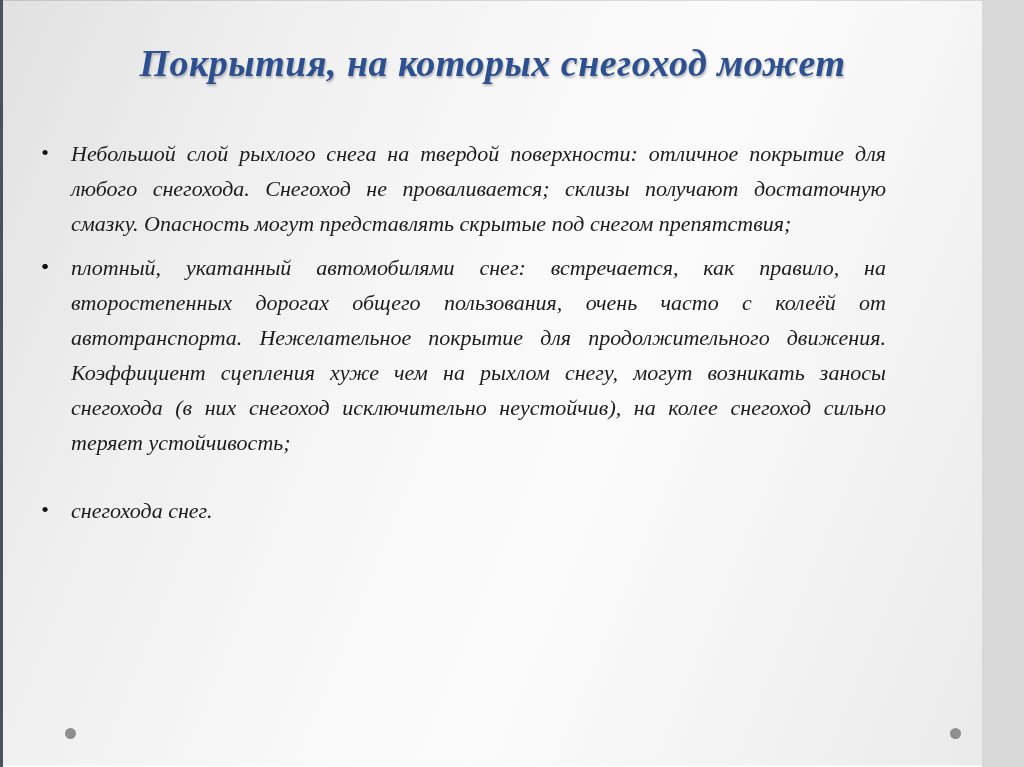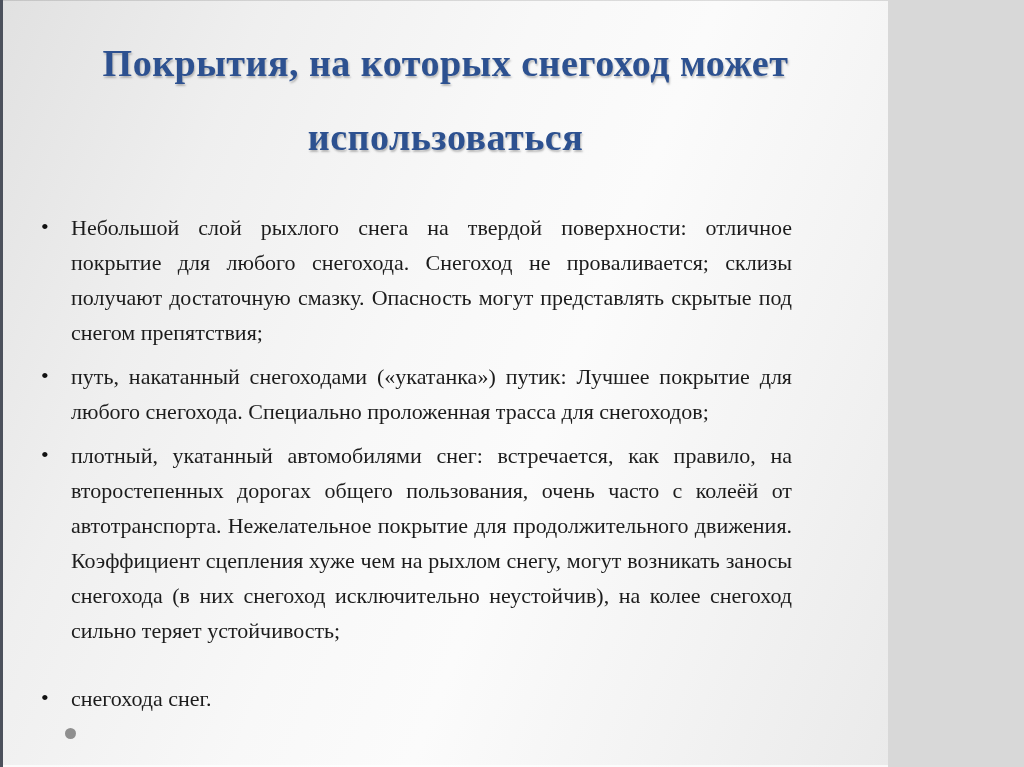--- a/index.html
+++ b/index.html
@@ -3,34 +3,35 @@
 <meta charset="utf-8">
 <style>
   html, body {
     margin: 0;
     padding: 0;
     background: #d8d8d8;
     font-family: "Liberation Serif", "DejaVu Serif", serif;
   }
   .slide {
     position: relative;
-    width: 888px;
+    width: 982px;
     height: 767px;
     overflow: hidden;
     background:
       linear-gradient(112deg,
         #e1e1e1 0%,
         #efefef 22%,
         #f8f8f8 45%,
         #fbfbfb 60%,
         #f3f3f3 80%,
         #eaeaea 100%);
     border-left: 3px solid #4c515c;
     box-sizing: border-box;
     box-shadow: inset 0 1px 0 rgba(0,0,0,0.12), inset 0 -2px 0 rgba(255,255,255,0.7);
+    font-style: italic;
   }
   .title {
     margin-top: 26px;
     text-align: center;
     color: #2d5190;
     font-size: 38px;
     font-weight: 700;
     line-height: 74px;
     letter-spacing: 0.5px;
     text-shadow: 1px 2px 2px rgba(110,110,110,0.45);
@@ -72,31 +73,29 @@
   .deco-dot.left  { left: 62px; }
   .deco-dot.right { left: 947px; }
 </style>
 </head>
 <body>
 
 <div class="slide">
 
   <h1 class="title" style="margin-bottom:0;">
     <span class="line">Покрытия, на которых снегоход может</span>
-    <span class="line">использоваться</span>
   </h1>
 
   <ul class="bullets">
     <li>
       <span class="dot">•</span>
       <span>Небольшой слой рыхлого снега на твердой поверхности: отличное покрытие для любого снегохода. Снегоход не проваливается; склизы получают достаточную смазку. Опасность могут представлять скрытые под снегом препятствия;</span>
     </li>
     <li>
       <span class="dot">•</span>
-      <span>путь, накатанный снегоходами («укатанка») путик: Лучшее покрытие для любого снегохода. Специально проложенная трасса для снегоходов;</span>
     </li>
     <li>
       <span class="dot">•</span>
       <span>плотный, укатанный автомобилями снег: встречается, как правило, на второстепенных дорогах общего пользования, очень часто с колеёй от автотранспорта. Нежелательное покрытие для продолжительного движения. Коэффициент сцепления хуже чем на рыхлом снегу, могут возникать заносы снегохода (в них снегоход исключительно неустойчив), на колее снегоход сильно теряет устойчивость;</span>
     </li>
     <li class="spaced">
       <span class="dot">•</span>
       <span>снегохода снег.</span>
     </li>
   </ul>

